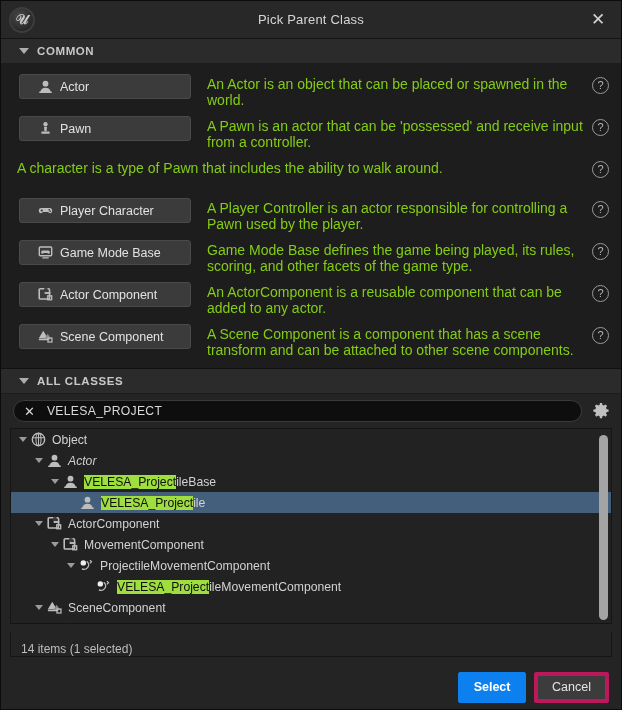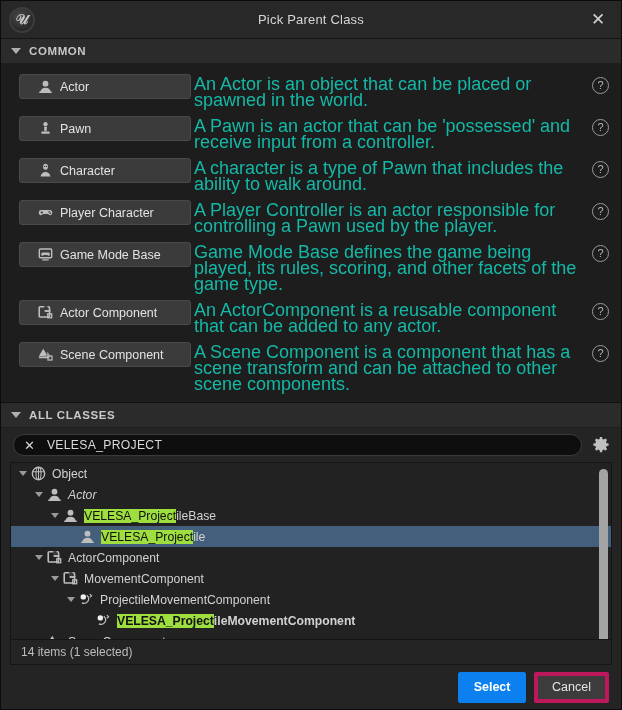--- a/index.html
+++ b/index.html
@@ -46,21 +46,21 @@
     display: flex; align-items: center; justify-content: center;
     color: #d0d0d0; font-size: 17px; line-height: 1; cursor: pointer;
     font-family: "DejaVu Sans", sans-serif;
   }
 
   
   .section-head {
     height: 25px; min-height: 25px;
     background: #2b2b2b;
     display: flex; align-items: center;
-    padding-left: 10px;
+    padding-left: 18px;
     border-bottom: 1px solid #1d1d1d;
   }
   .section-head .tri {
     width: 0; height: 0;
     border-left: 5px solid transparent; border-right: 5px solid transparent;
     border-top: 6px solid #aeaeae;
     margin-right: 8px;
   }
   .section-head .lbl {
     color: #c8c8c8; font-size: 11.5px; font-weight: bold; letter-spacing: .6px;
@@ -83,22 +83,22 @@
     background: #3b3b3b;
     border: 1px solid #4a4a4a;
     border-radius: 3px;
     display: flex; align-items: center;
     padding-left: 18px;
     cursor: pointer;
   }
   .cbtn .bl { color: #e2e2e2; font-size: 12.5px; margin-left: 7px; }
   .cdesc {
     flex: 1;
-    color: #14b8a6; font-size: 18px; line-height: 16px;
-    margin-left: 3px; margin-right: 6px; padding-top: 2px;
+    color: #84cc16; font-size: 14px; line-height: 16px;
+    margin-left: 16px; margin-right: 6px; padding-top: 2px;
   }
   .help {
     width: 17px; min-width: 17px; height: 17px; margin-right: 12px; margin-top: 3px;
     border: 1.4px solid #9a9a9a; border-radius: 50%;
     color: #b5b5b5; font-size: 11px;
     display: flex; align-items: center; justify-content: center;
     cursor: pointer; line-height: 1;
   }
 
   
@@ -154,23 +154,23 @@
     position: absolute; top: 4px; right: 3px; width: 9px; bottom: 4px;
   }
   .scroll-thumb {
     position: absolute; top: 2px; left: 0; width: 9px; height: 185px;
     background: #a4a4a4; border-radius: 5px; cursor: pointer;
   }
 
   
   .status {
     height: 25px; min-height: 25px;
-    margin: 0 9px; background: #242424;
+    margin: 8px 9px; background: #242424;
     border: 1px solid #151515; border-top: none;
-    display: flex; align-items: center; padding-left: 10px;
+    display: flex; align-items: flex-end; padding-left: 10px;
   }
   .status span { color: #bdbdbd; font-size: 12px; }
   .footer {
     height: 44px; min-height: 44px;
     display: flex; align-items: center; justify-content: flex-end;
     padding-right: 12px; gap: 8px;
     background: #242424;
   }
   .btn {
     height: 31px; min-width: 68px; padding: 0 14px;
@@ -219,31 +219,20 @@
               <path d="M6.4 6h3.2l-.5 5H6.9z" fill="#bdbdbd"></path>
               <rect x="3.6" y="11.2" width="8.8" height="2.4" rx=".6" fill="#bdbdbd"></rect>
             </svg>
           </span>
           <span class="bl">Pawn</span>
         </div>
         <div class="cdesc">A Pawn is an actor that can be 'possessed' and receive input from a controller.</div>
         <div class="help">?</div>
       </div>
       <div class="crow">
-        <div class="cbtn">
-          <span>
-            <svg class="ic" viewBox="0 0 16 16">
-              <ellipse cx="8" cy="4" rx="2.6" ry="3.1" fill="#bdbdbd"></ellipse>
-              <circle cx="7" cy="3.6" r=".65" fill="#2f2f2f"></circle>
-              <circle cx="9" cy="3.6" r=".65" fill="#2f2f2f"></circle>
-              <path d="M2.8 14.4c.4-3.1 2.6-4.8 5.2-4.8s4.8 1.7 5.2 4.8z" fill="#bdbdbd"></path>
-            </svg>
-          </span>
-          <span class="bl">Character</span>
-        </div>
         <div class="cdesc">A character is a type of Pawn that includes the ability to walk around.</div>
         <div class="help">?</div>
       </div>
       <div class="crow">
         <div class="cbtn">
           <span>
             <svg class="ic" viewBox="0 0 16 16">
               <path d="M3.4 5.2h9.2c1.6 0 2.6 1.3 2.6 2.9s-.9 2.8-2.3 2.8c-1 0-1.5-.6-2.1-1.2H5.2C4.6 10.3 4.1 11 3.1 11 1.7 11 .8 9.7.8 8.1s1-2.9 2.6-2.9z" fill="#bdbdbd"></path>
               <circle cx="4" cy="8" r="1.15" fill="#2f2f2f"></circle>
               <circle cx="11.9" cy="7.3" r=".85" fill="#2f2f2f"></circle>
@@ -393,21 +382,21 @@
           <div class="tri-s"></div>
           <span>
             <svg class="ic" viewBox="0 0 16 16">
               <circle cx="4.6" cy="5.2" r="2.9" fill="#efefef"></circle>
               <path d="M8.2 3.6c2.4 1.5 2.9 4.4 1 6.6-1.6 1.9-4 2.4-6.1 1.4" fill="none" stroke="#bdbdbd" stroke-width="1.3"></path>
               <path d="M11.6 2.2l1.8 1.8-1.8 1.8" fill="none" stroke="#bdbdbd" stroke-width="1.3"></path>
             </svg>
           </span>
           <span class="tlabel">ProjectileMovementComponent</span>
         </div>
-        <div class="trow" style="padding-left: 72px; font-weight: bold;">
+        <div class="trow" style="padding-left: 72px;">
           <div class="tri-space"></div>
           <span>
             <svg class="ic" viewBox="0 0 16 16">
               <circle cx="4.6" cy="5.2" r="2.9" fill="#efefef"></circle>
               <path d="M8.2 3.6c2.4 1.5 2.9 4.4 1 6.6-1.6 1.9-4 2.4-6.1 1.4" fill="none" stroke="#bdbdbd" stroke-width="1.3"></path>
               <path d="M11.6 2.2l1.8 1.8-1.8 1.8" fill="none" stroke="#bdbdbd" stroke-width="1.3"></path>
             </svg>
           </span>
           <span class="tlabel"><span class="hl">VELESA_Project</span>ileMovementComponent</span>
         </div>

